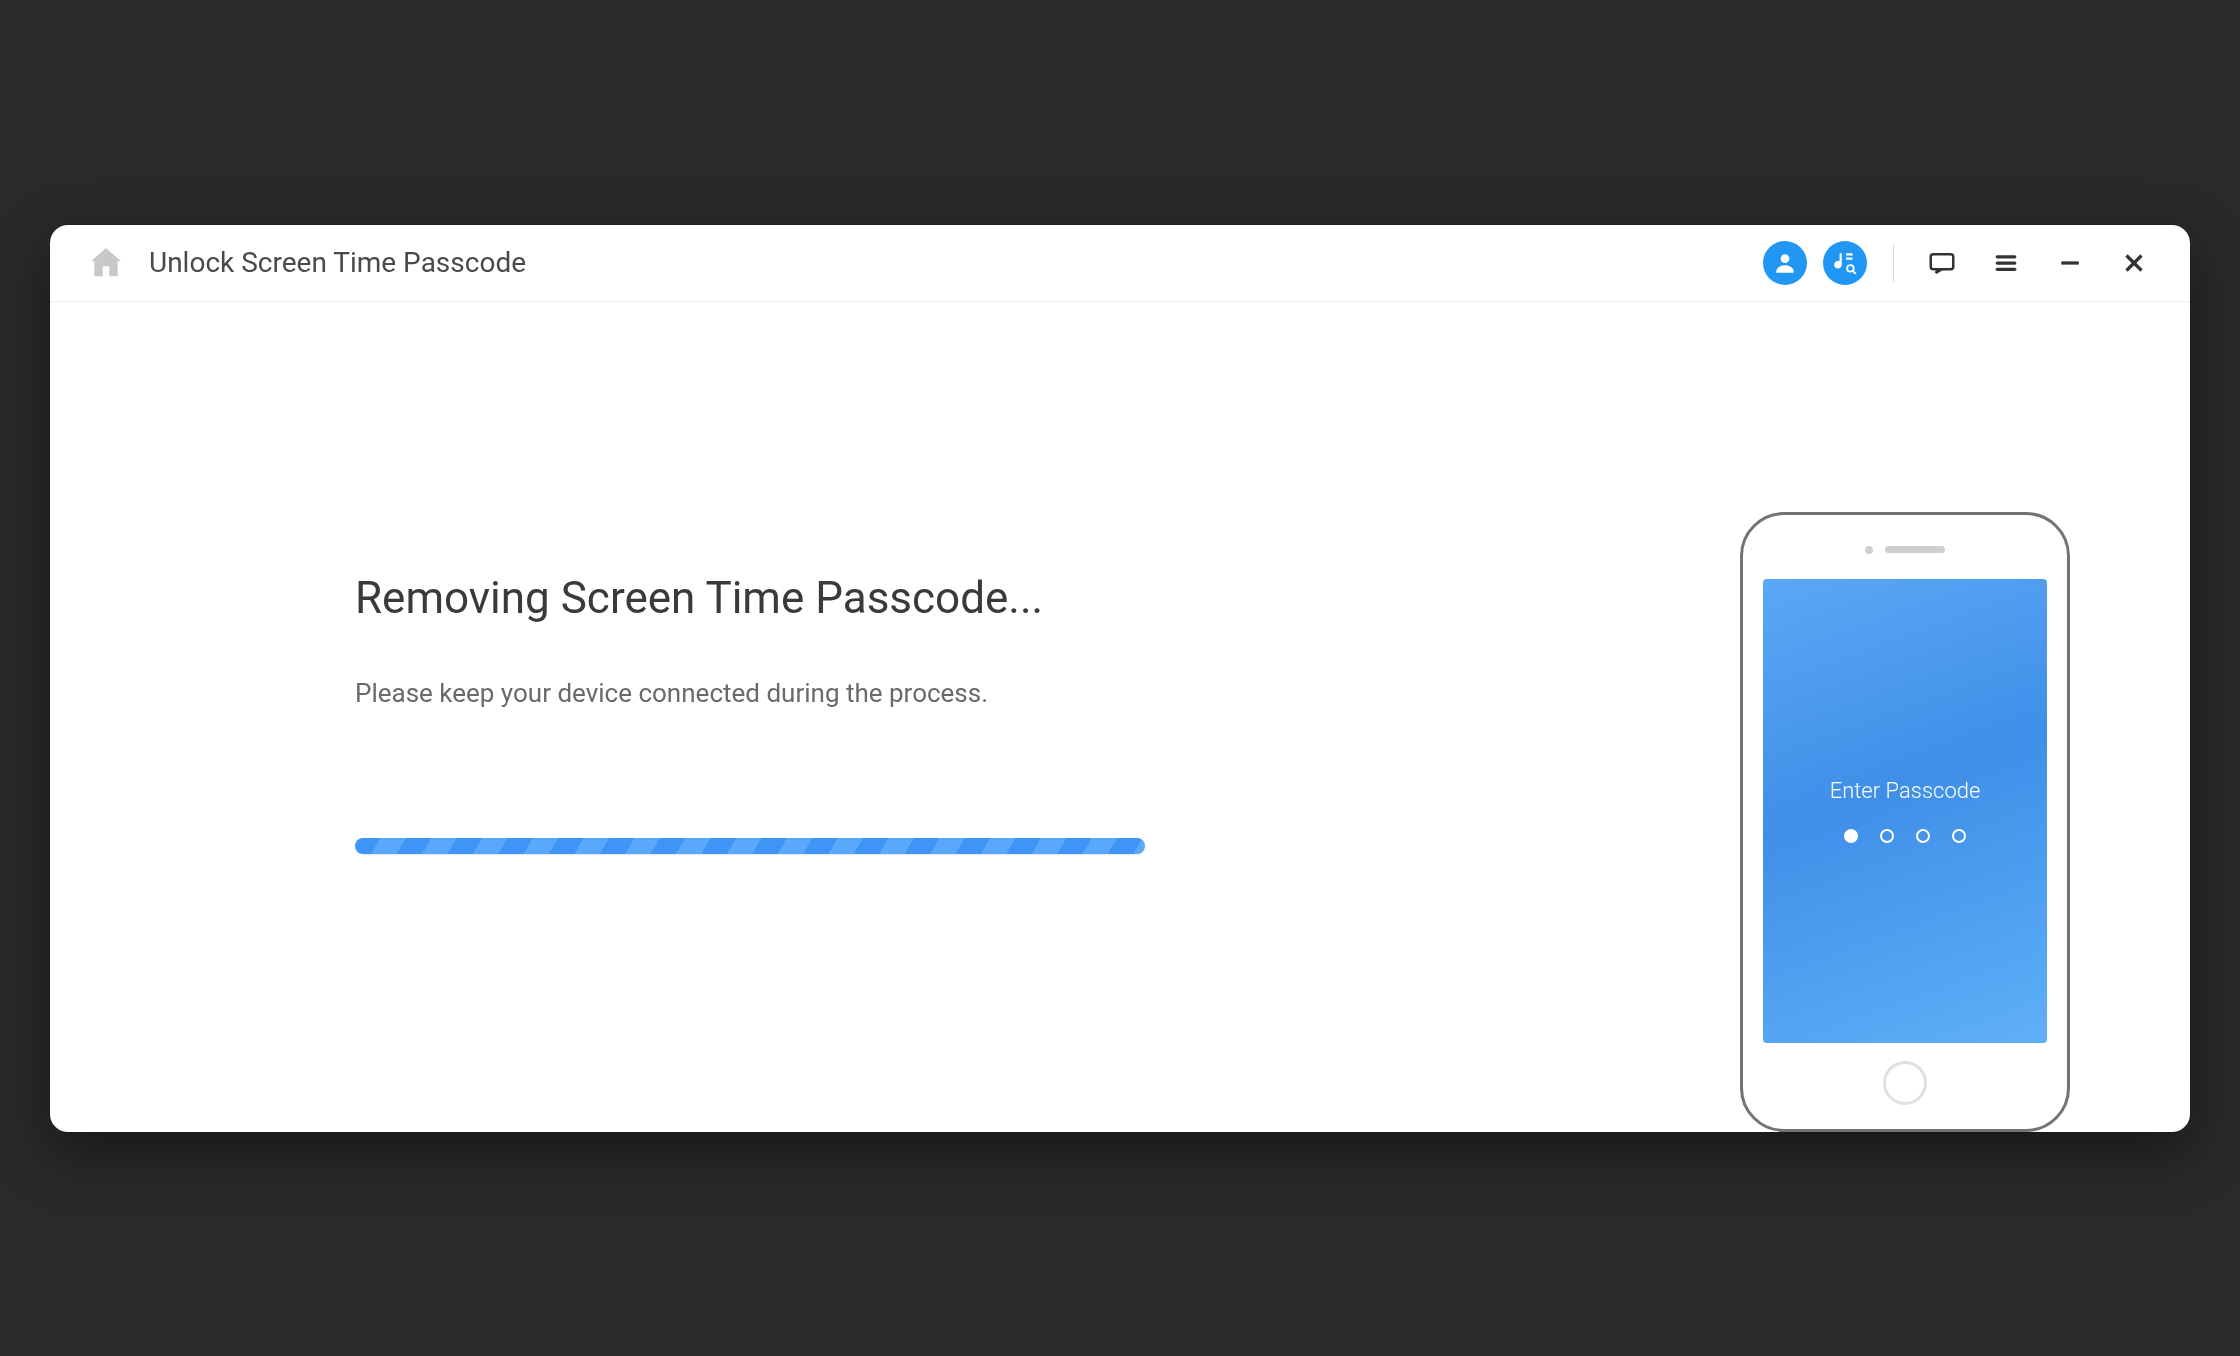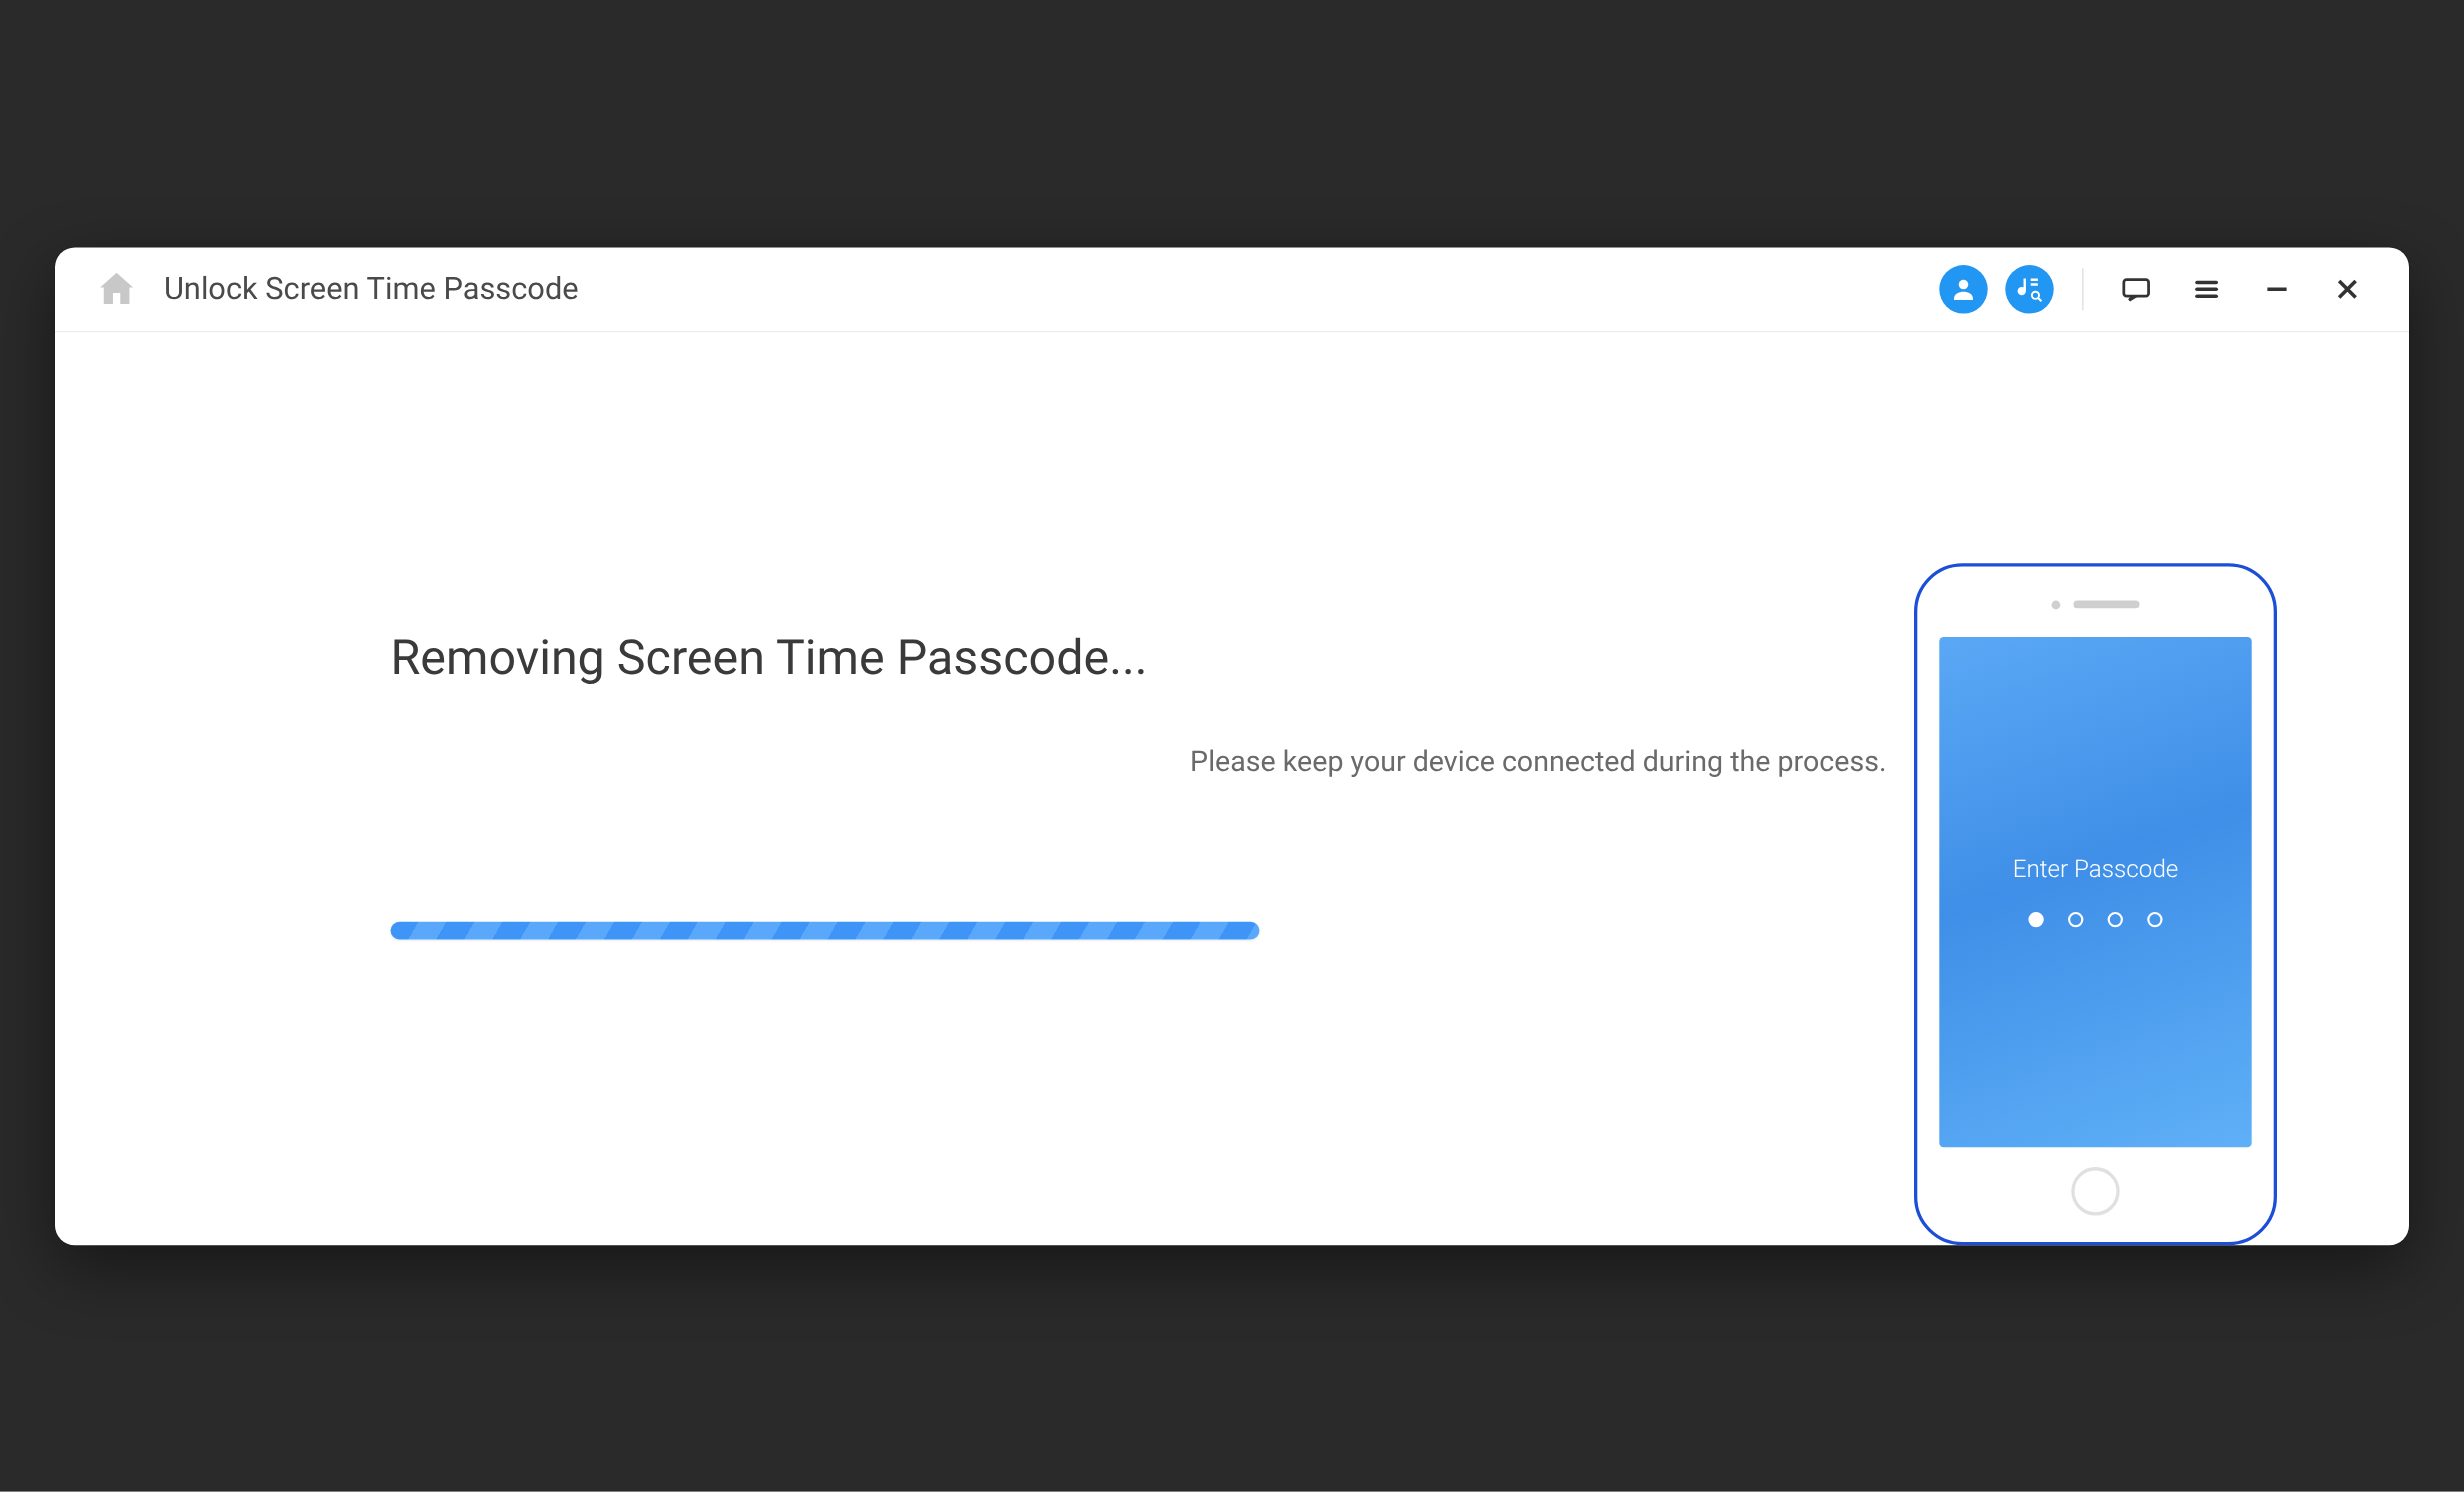--- a/index.html
+++ b/index.html
@@ -89,21 +89,20 @@
   .heading {
     font-size: 44px;
     color: #3a3a3a;
     font-weight: 400;
     margin-bottom: 54px;
   }
   .subtext {
     font-size: 26px;
     color: #6a6a6a;
     font-weight: 400;
-    text-align: right;
   }
   .progress-bar {
     margin-top: 130px;
     width: 790px;
     height: 16px;
     border-radius: 10px;
     background: repeating-linear-gradient(
       120deg,
       #3e95f7 0,
       #3e95f7 22px,
@@ -114,21 +113,21 @@
   }
   .right {
     width: 380px;
     display: flex;
     justify-content: center;
     align-items: flex-start;
   }
   .phone {
     width: 330px;
     height: 620px;
-    border: 3px solid #1d4ed8;
+    border: 3px solid #737373;
     border-radius: 44px;
     background: #fff;
     padding: 20px 20px 24px 20px;
     display: flex;
     flex-direction: column;
     align-items: center;
     position: relative;
   }
   .phone-top {
     height: 30px;

